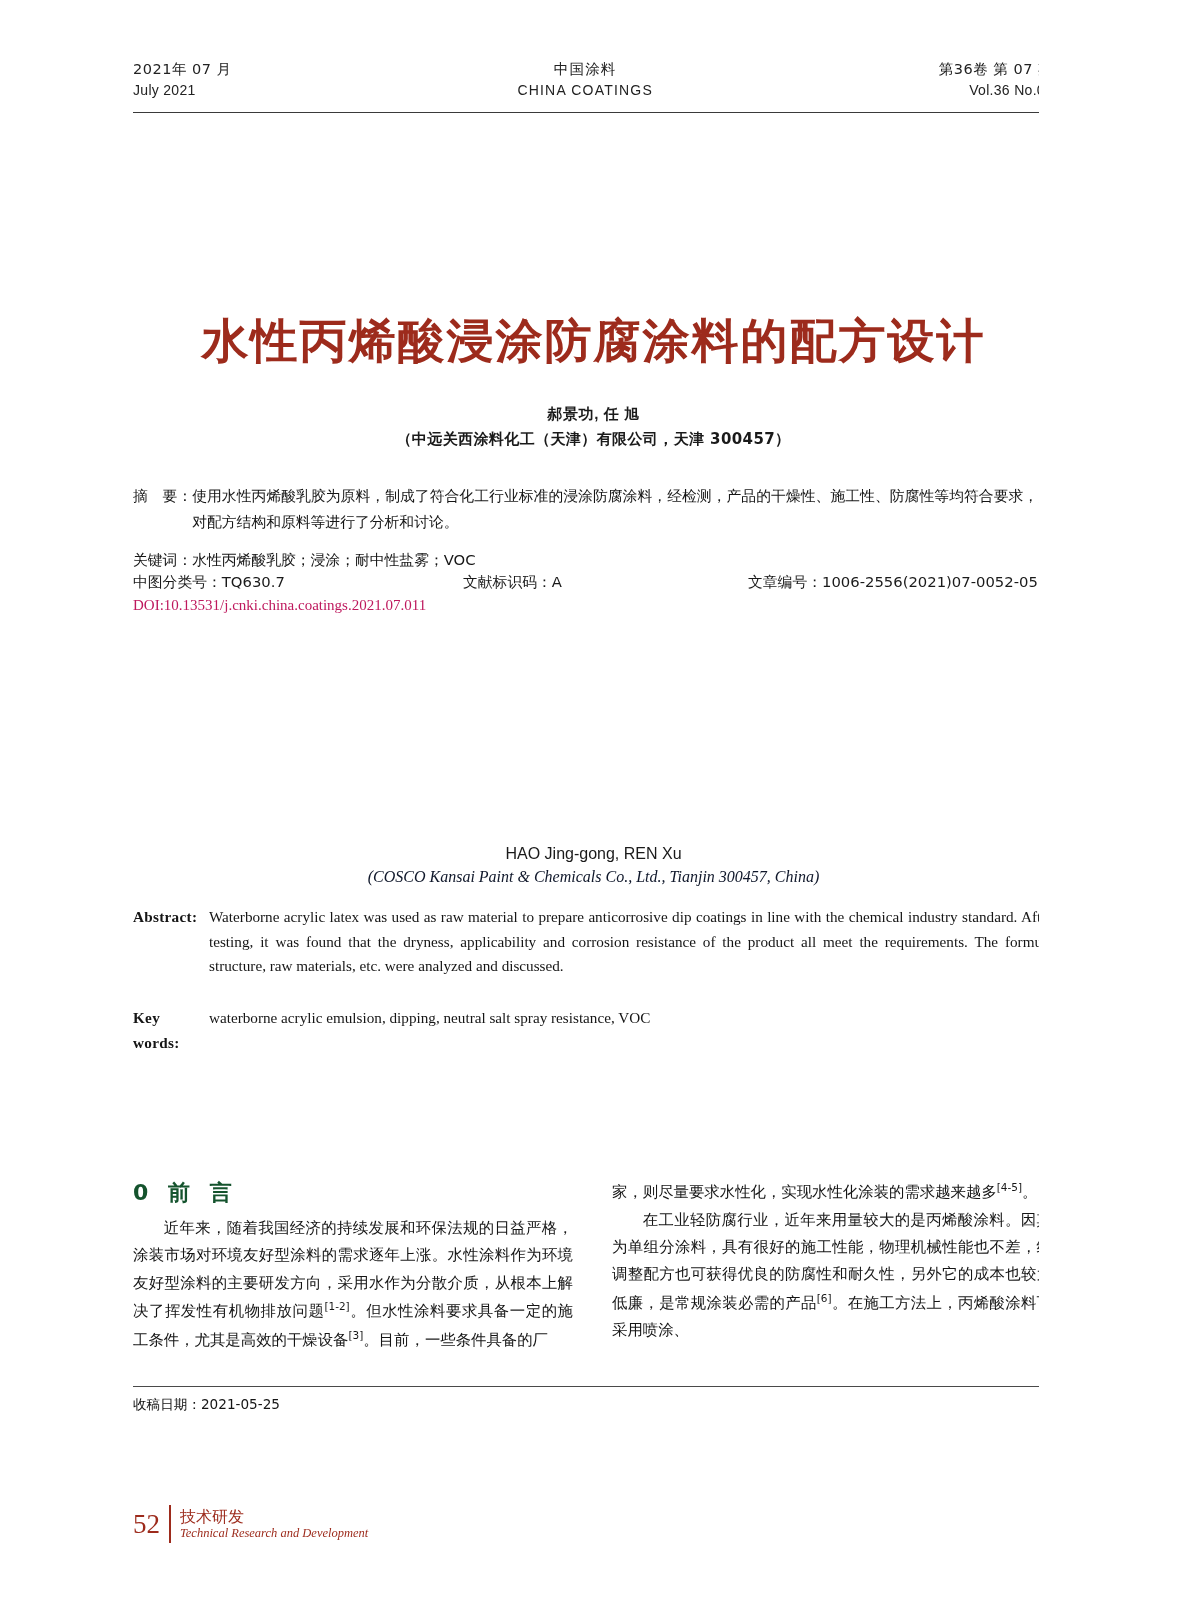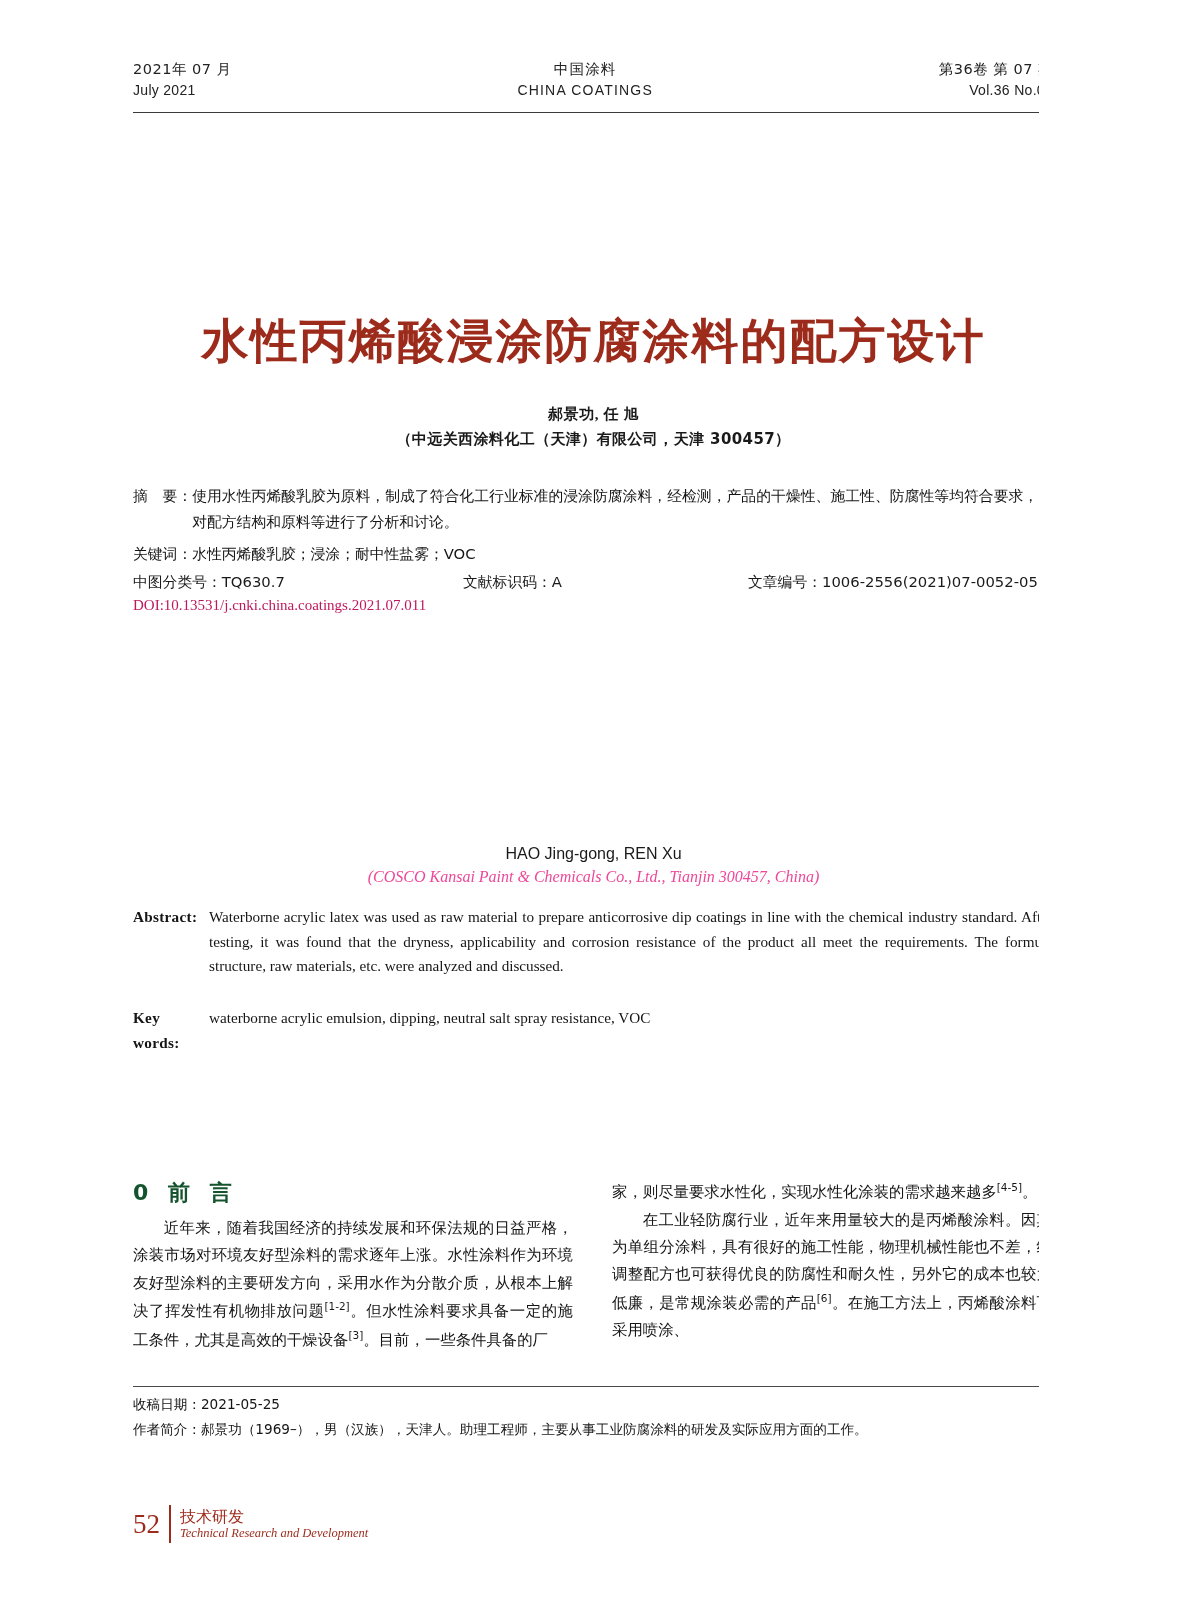--- a/index.html
+++ b/index.html
@@ -61,21 +61,21 @@
     font-weight: bold;
     font-size: 47px;
     letter-spacing: 2px;
     color: #9d2b1c;
   }
   .authors-cn {
     position: absolute;
     left: 0; top: 405px;
     width: 1187px;
     text-align: center;
-    font-family: Liberation Serif, serif;
+    font-family: Liberation Sans, sans-serif;
     font-weight: bold;
     font-size: 15px;
     letter-spacing: .6px;
     color: #1a1a1a;
   }
   .affil-cn {
     position: absolute;
     left: 0; top: 430px;
     width: 1187px;
     text-align: center;
@@ -96,21 +96,21 @@
     font-size: 14.8px;
     line-height: 1.75;
     color: #151515;
   }
   .abs-cn .row { display: flex; }
   .abs-cn .lbl {
     flex: 0 0 auto;
     white-space: pre;
   }
   .abs-cn .body { flex: 1 1 auto; text-align: justify; }
-  .kw-cn { margin-top: 6px; }
+  .kw-cn { margin-top: 12px; }
   .meta-cn {
     position: absolute;
     left: 133px;
     top: 569px;
     width: 920px;
     font-family: "DejaVu Sans", sans-serif;
     font-size: 14.8px;
     line-height: 1.8;
   }
   .meta-row { position: relative; height: 22px; }
@@ -149,21 +149,21 @@
     color: #1a1a1a;
   }
   .affil-en {
     position: absolute;
     left: 0; top: 868px;
     width: 1187px;
     text-align: center;
     font-family: "Liberation Serif", serif;
     font-style: italic;
     font-size: 16px;
-    color: #ec4899;
+    color: #0f172a;
   }
   .abs-en {
     position: absolute;
     left: 133px;
     top: 905px;
     width: 920px;
     font-family: "Liberation Serif", serif;
     font-size: 15.2px;
     line-height: 1.62;
     color: #151515;
@@ -339,21 +339,20 @@
   </div>
 
   <div class="col-right">
     <p style="margin:0"><span>家，则尽量要求水性化，实现水性化涂装的需求越来越多</span><sup>[4-5]</sup><span>。</span></p>
     <p class="indent" style="margin:0"><span>在工业轻防腐行业，近年来用量较大的是丙烯酸涂料。因其为单组分涂料，具有很好的施工性能，物理机械性能也不差，经调整配方也可获得优良的防腐性和耐久性，另外它的成本也较为低廉，是常规涂装必需的产品</span><sup>[6]</sup><span>。在施工方法上，丙烯酸涂料可采用喷涂、</span></p>
   </div>
 
   <div class="rule-foot"></div>
   <div class="footnotes">
     <div><span>收稿日期：</span><span>2021-05-25</span></div>
-    <div><span>作者简介：</span><span>郝景功（1969–），男（汉族），天津人。助理工程师，主要从事工业防腐涂料的研发及实际应用方面的工作。</span></div>
   </div>
 
   <div class="footer">
     <div class="folio">52</div>
     <div class="folio-bar"></div>
     <div class="folio-text">
       <span class="cn">技术研发</span>
       <span class="en">Technical Research and Development</span>
     </div>
   </div>

